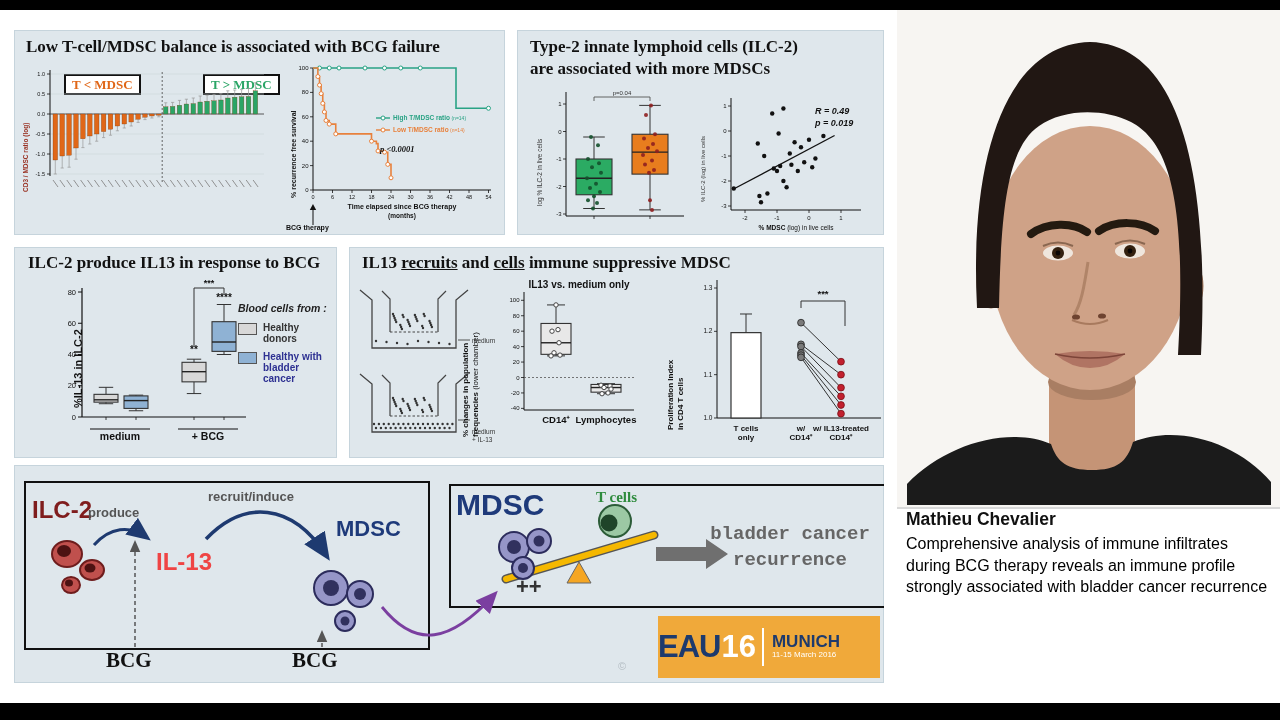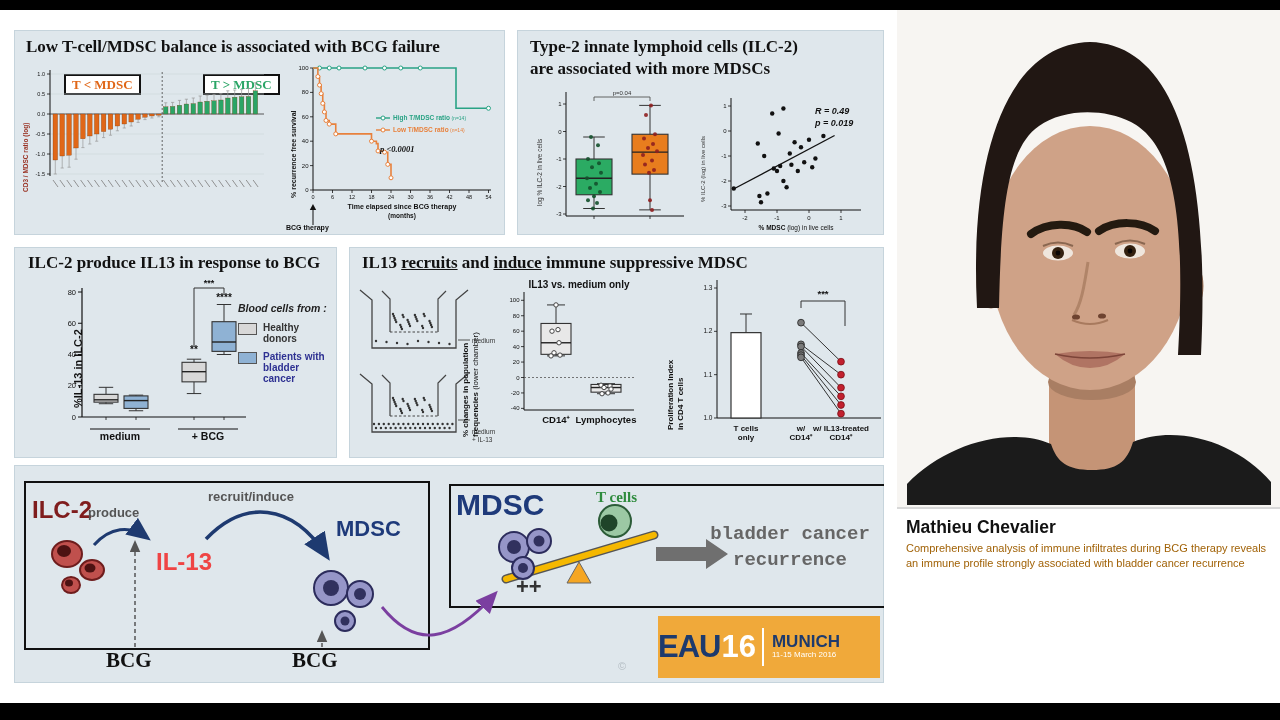--- a/index.html
+++ b/index.html
@@ -23,22 +23,22 @@
   #logo{position:absolute;left:658px;top:606px;width:222px;height:62px;background:#f0a93a;
         display:flex;align-items:center;}
   #logo .eau{color:#1d3a6d;font-size:31px;font-weight:bold;letter-spacing:-1px;}
   #logo .yr{color:#fff;font-size:31px;font-weight:bold;margin-left:1px;}
   #logo .div{width:2px;height:38px;background:#fff;margin:0 8px 0 6px;}
   #logo .city{color:#1d3a6d;font-size:17px;font-weight:bold;line-height:1;}
   #logo .date{color:#fff;font-size:8px;line-height:1.3;}
   #photo{position:absolute;left:897px;top:10px;width:383px;height:497px;background:#f7f5f2;
          border-bottom:2px solid #d8d8d8;}
   #caption{position:absolute;left:897px;top:509px;width:383px;height:194px;background:#fff;}
-  #caption .nm{font-size:17.5px;font-weight:bold;color:#111;margin:8px 0 3px 9px;}
-  #caption .ds{font-size:11px;color:#a16207;margin:0 12px 4px 9px;line-height:1.35;}
+  #caption .nm{font-size:17.5px;font-weight:bold;color:#111;margin:0 0 3px 9px;}
+  #caption .ds{font-size:16px;color:#000000;margin:0 12px 4px 9px;line-height:1.35;}
   .u{text-decoration:underline;}
   svg{display:block;}
 </style>
 </head>
 <body>
 
 <div id="stage">
   <div class="abs" style="left:0;top:0;width:1280px;height:10px;background:#000;"></div>
   <div class="abs" style="left:0;top:703px;width:1280px;height:17px;background:#000;"></div>
 
@@ -432,27 +432,27 @@
         <text x="158" y="164" fill="#111" font-size="10.5" font-family="'Liberation Sans',sans-serif" text-anchor="middle" font-weight="bold">+ BCG</text>
       </svg>
     <div class="leg3" style="left:238px;top:292px;width:96px;">
       <div class="t">Blood cells from :</div>
       <div class="row">
         <span class="sw" style="background: rgb(216, 216, 216);"></span>
         <span style="color:#333;">Healthy donors</span>
       </div>
       <div class="row">
         <span class="sw" style="background: rgb(143, 178, 212);"></span>
-        <span style="color:#2e3192;">Patients with bladder cancer</span>
+        <span style="color:#2e3192;">Healthy with bladder cancer</span>
       </div>
     </div>
 
     <div class="panel" style="left:349px;top:237px;width:535px;height:211px;"></div>
     <div class="ptitle" style="left:362px;top:242px;">
-      <span>IL13 </span><span class="u">recruits</span><span> and </span><span class="u">induce</span><span> immune suppressive MDSC</span>
+      <span>IL13 </span><span class="u">recruits</span><span> and </span><span class="u">cells</span><span> immune suppressive MDSC</span>
     </div>
     <svg class="abs" style="left:352px;top:276px;" width="122" height="166">
         <path d="M8,4 L20,14 L20,62 L104,62 L104,14 L116,4" fill="none" stroke="#444" stroke-width="1.3"></path>
         <path d="M30,5 L38,13 L38,46" fill="none" stroke="#444" stroke-width="1.2"></path>
         <path d="M86,46 L86,13 L94,5" fill="none" stroke="#444" stroke-width="1.2"></path>
         <line x1="38" y1="46" x2="86" y2="46" stroke="#444" stroke-width="1" stroke-dasharray="2.5,2"></line>
         <circle cx="41" cy="28" r="1.2" fill="#333"></circle>
         <circle cx="48.3" cy="39" r="1.2" fill="#333"></circle>
         <circle cx="55.6" cy="34" r="1.2" fill="#333"></circle>
         <circle cx="62.9" cy="29" r="1.2" fill="#333"></circle>

